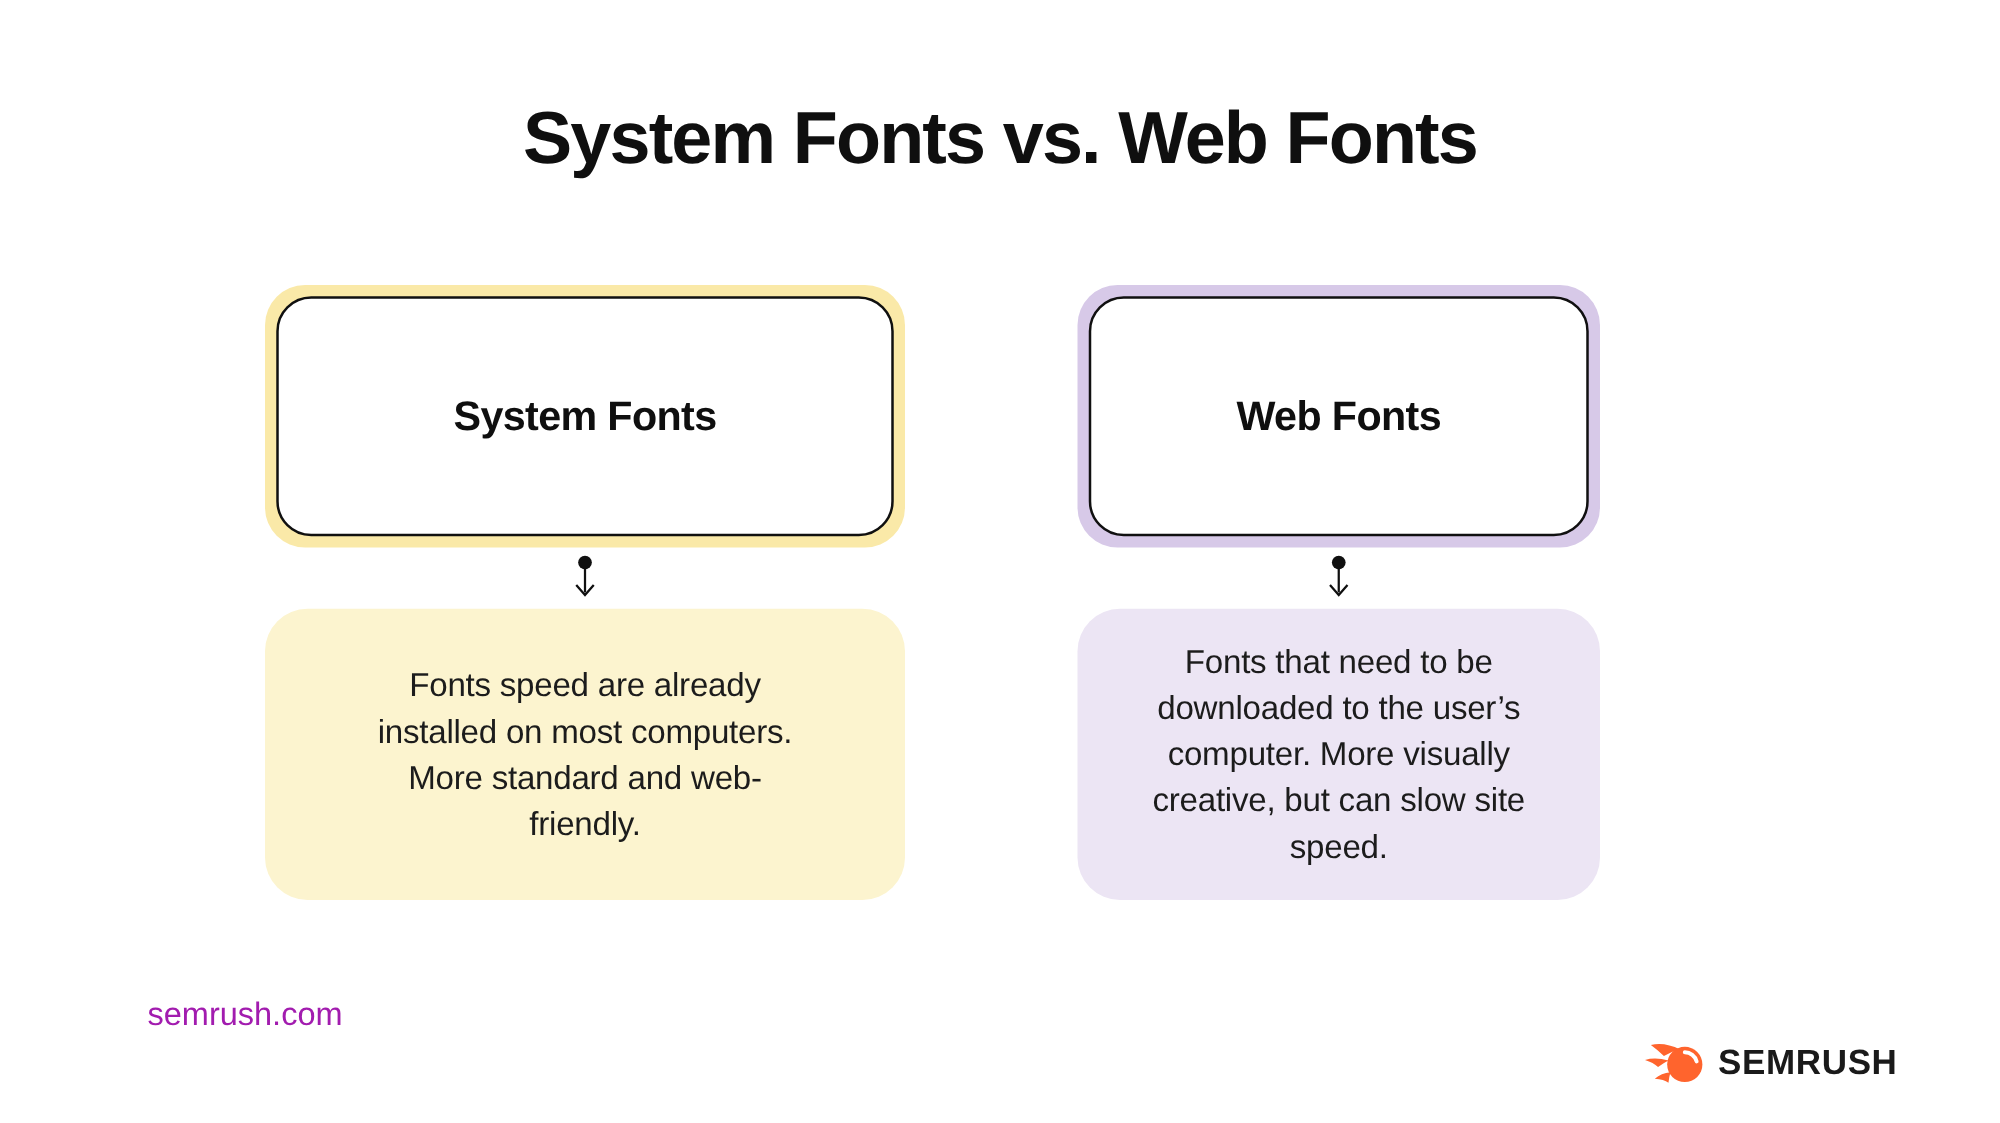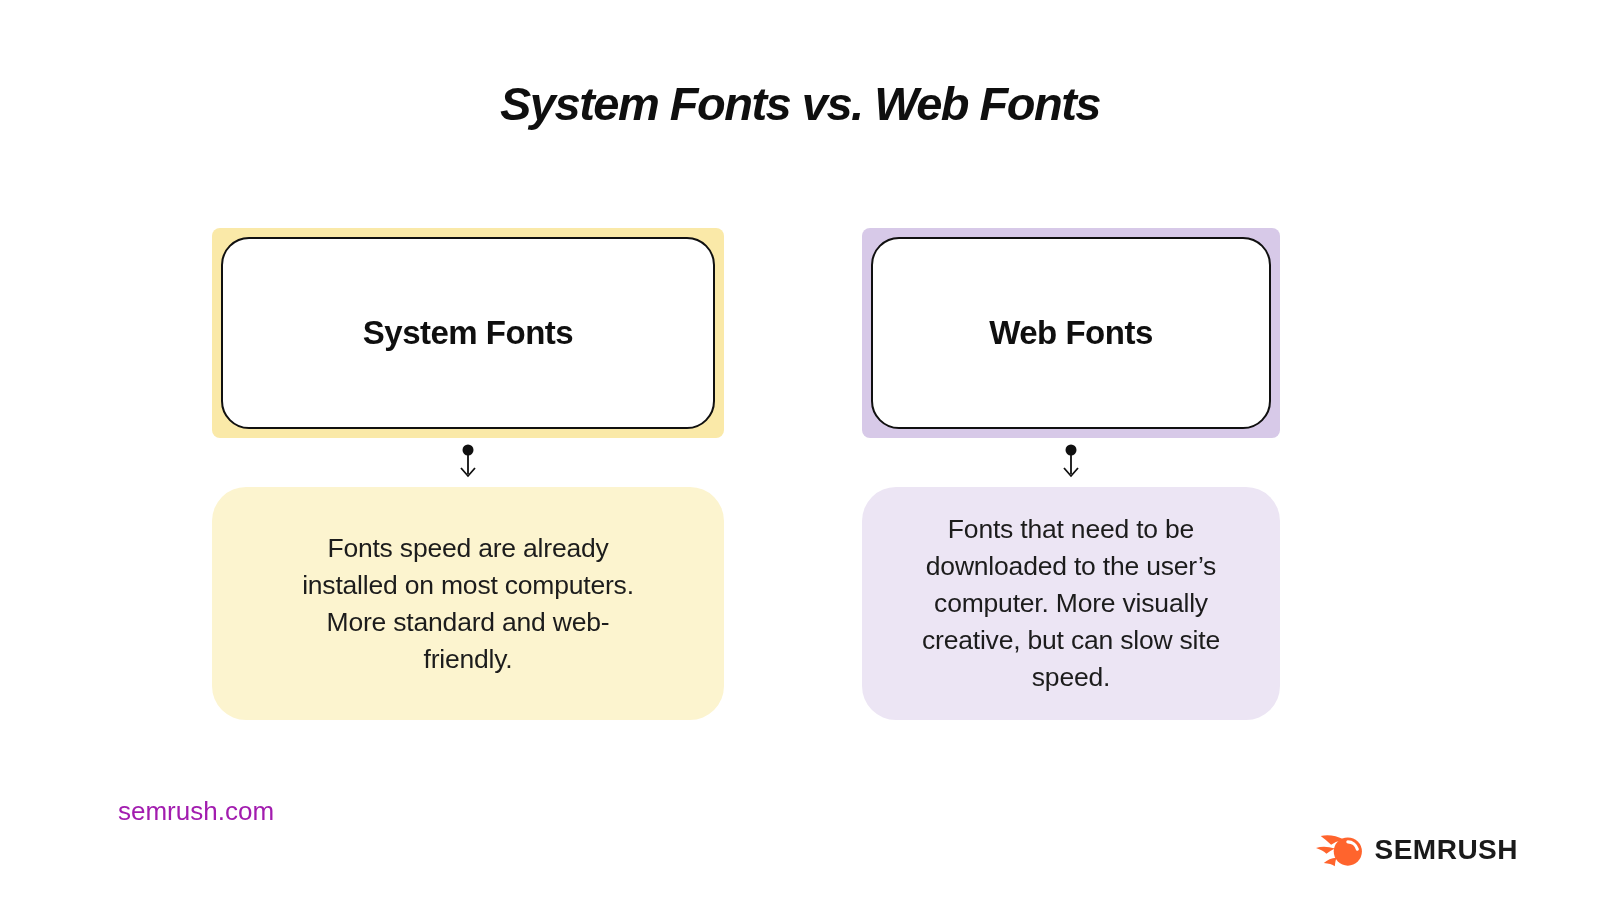--- a/index.html
+++ b/index.html
@@ -2,30 +2,29 @@
 <html><head>
 <meta charset="utf-8">
 <style>
   html,body { margin:0; padding:0; background:#ffffff; }
   .stage {
     position:relative; width:1600px; height:898px; background:#ffffff;
     overflow:hidden; font-family:"Liberation Sans", sans-serif; color:#111;
   }
   .title {
     position:absolute; top:76px; left:0; width:100%;
-    text-align:center; font-size:47px; font-weight:800; letter-spacing:-1.5px;
+    text-align:center; font-size:59px; font-weight:800; letter-spacing:-1.5px;
     color:#0f0f0f;
-    font-style:italic;
   }
   .column { position:absolute; top:228px; }
   .column.system { left:212px; width:512px; }
   .column.web   { left:862px; width:418px; }
 
   .top-box {
-    position:relative; height:210px; border-radius:8px;
+    position:relative; height:210px; border-radius:32px;
     background:var(--accent); padding:9px; box-sizing:border-box;
   }
   .top-box-inner {
     width:100%; height:100%; box-sizing:border-box;
     background:#ffffff; border:2px solid #101010; border-radius:28px;
     display:flex; align-items:center; justify-content:center;
   }
   .heading { font-size:33px; font-weight:700; color:#0f0f0f; letter-spacing:-0.5px; }
 
   .connector {

